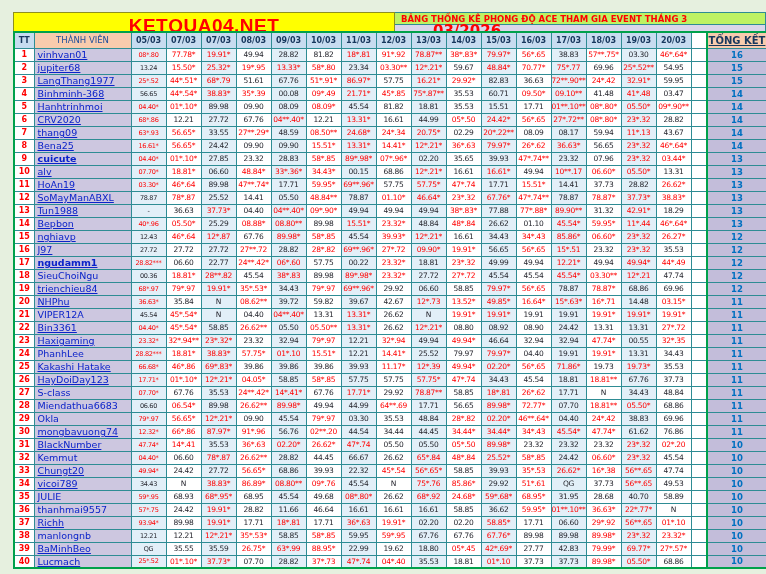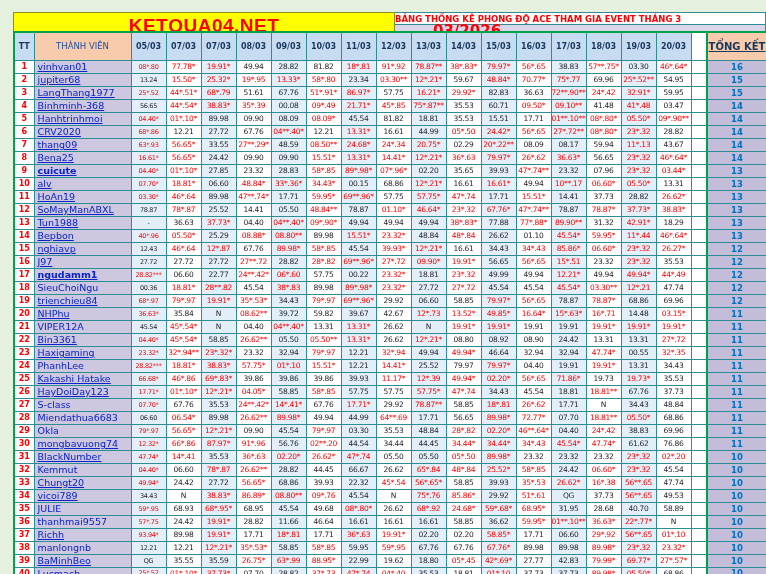--- a/index.html
+++ b/index.html
@@ -4,29 +4,29 @@
 <style>
   html,body{margin:0;padding:0;}
   body{width:766px;height:574px;background:#e6f0df;font-family:"DejaVu Sans","Liberation Sans",sans-serif;overflow:hidden;}
   .sheet{position:relative;width:766px;height:574px;background:#e6f0df;}
   
   .topbar{position:absolute;left:13px;top:12px;width:753px;height:40px;display:flex;}
   .logo{width:382px;height:27px;box-sizing:border-box;background:#ffff00;border:1px solid #8f8f1f;
         color:#ff0000;font-weight:bold;font-size:19px;line-height:26px;text-align:center;
         text-decoration:underline;font-family:"Liberation Sans",sans-serif;letter-spacing:.5px;}
   .bands{width:371px;display:flex;flex-direction:column;}
-  .band1{height:13px;box-sizing:border-box;background:#ffffff;border:1px solid #2e8c94;border-left:none;
-         color:#ff0000;font-weight:bold;font-size:8.5px;line-height:12px;white-space:nowrap;}
+  .band1{height:13px;box-sizing:border-box;background:#bef264;border:1px solid #2e8c94;border-left:none;
+         color:#ff0000;font-weight:bold;font-size:8.5px;line-height:12px;padding-left:6px;white-space:nowrap;}
   .band2{height:14px;box-sizing:border-box;background:#dad6ea;border:1px solid #2e8c94;border-left:none;border-top:none;
          color:#ff0000;font-weight:bold;font-size:15px;line-height:13px;padding-left:38px;white-space:nowrap;}
   
   table{position:absolute;left:13px;top:31px;width:753px;border-collapse:collapse;table-layout:fixed;
         border:2px solid #00a14b;}
   th,td{border:1px solid #2e8c94;padding:0;margin:0;overflow:hidden;white-space:nowrap;text-align:center;}
-  thead tr{height:28px;}
+  thead tr{height:16px;}
   tbody tr{height:13px;}
   .h-tt,.h-date{background:#c7dcf0;color:#17375d;font-size:8px;font-weight:bold;}
   .h-member{background:#f8cbad;color:#1f4e9c;font-size:8.5px;font-weight:normal;}
   .h-total{background:#f8cbad;color:#17375d;font-size:10px;font-weight:bold;
            border-left:2px solid #00a14b;border-right:2px solid #00a14b;text-decoration:underline;}
   .cell-tt{background:#ffffff;color:#ff0000;font-size:8px;font-weight:bold;}
   .cell-name{background:#cdc7e0;text-align:left;padding-left:3px;font-size:9.5px;margin-left:20px;}
   .cell-name span{color:#0b23c9;}
   .cell-name.link span{text-decoration:underline;cursor:pointer;}
   .cell-name.bold span{font-weight:bold;}

